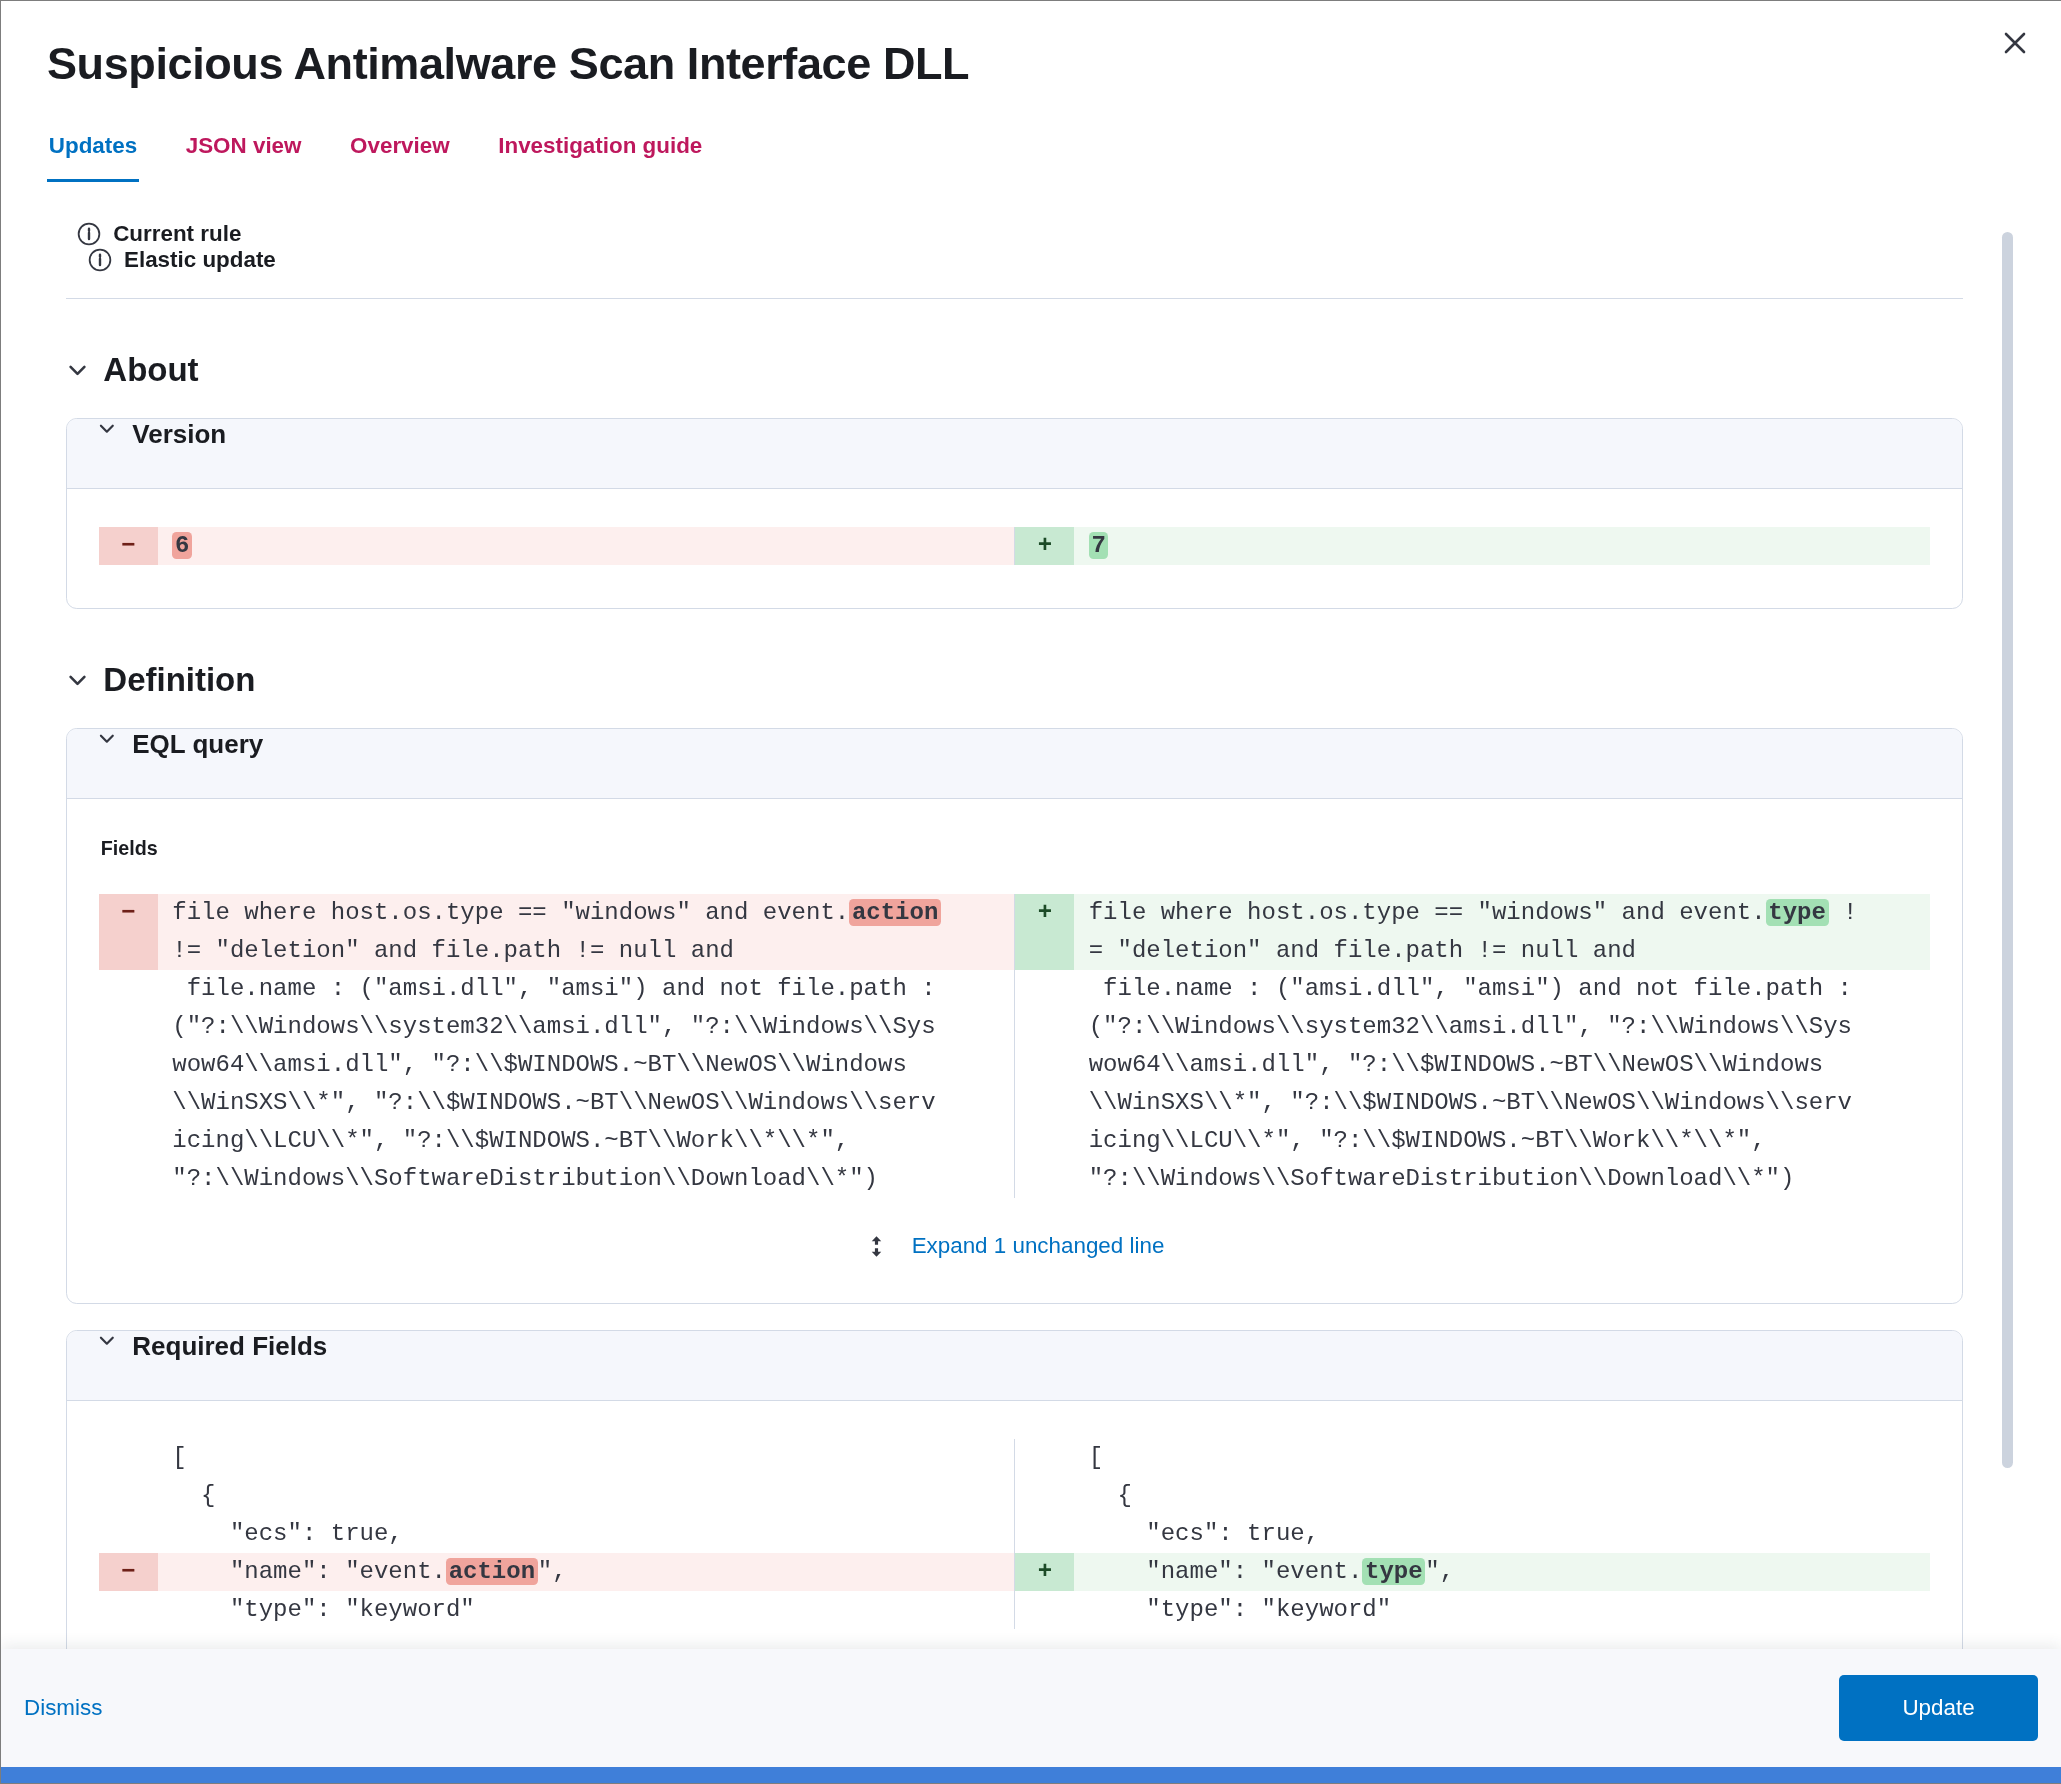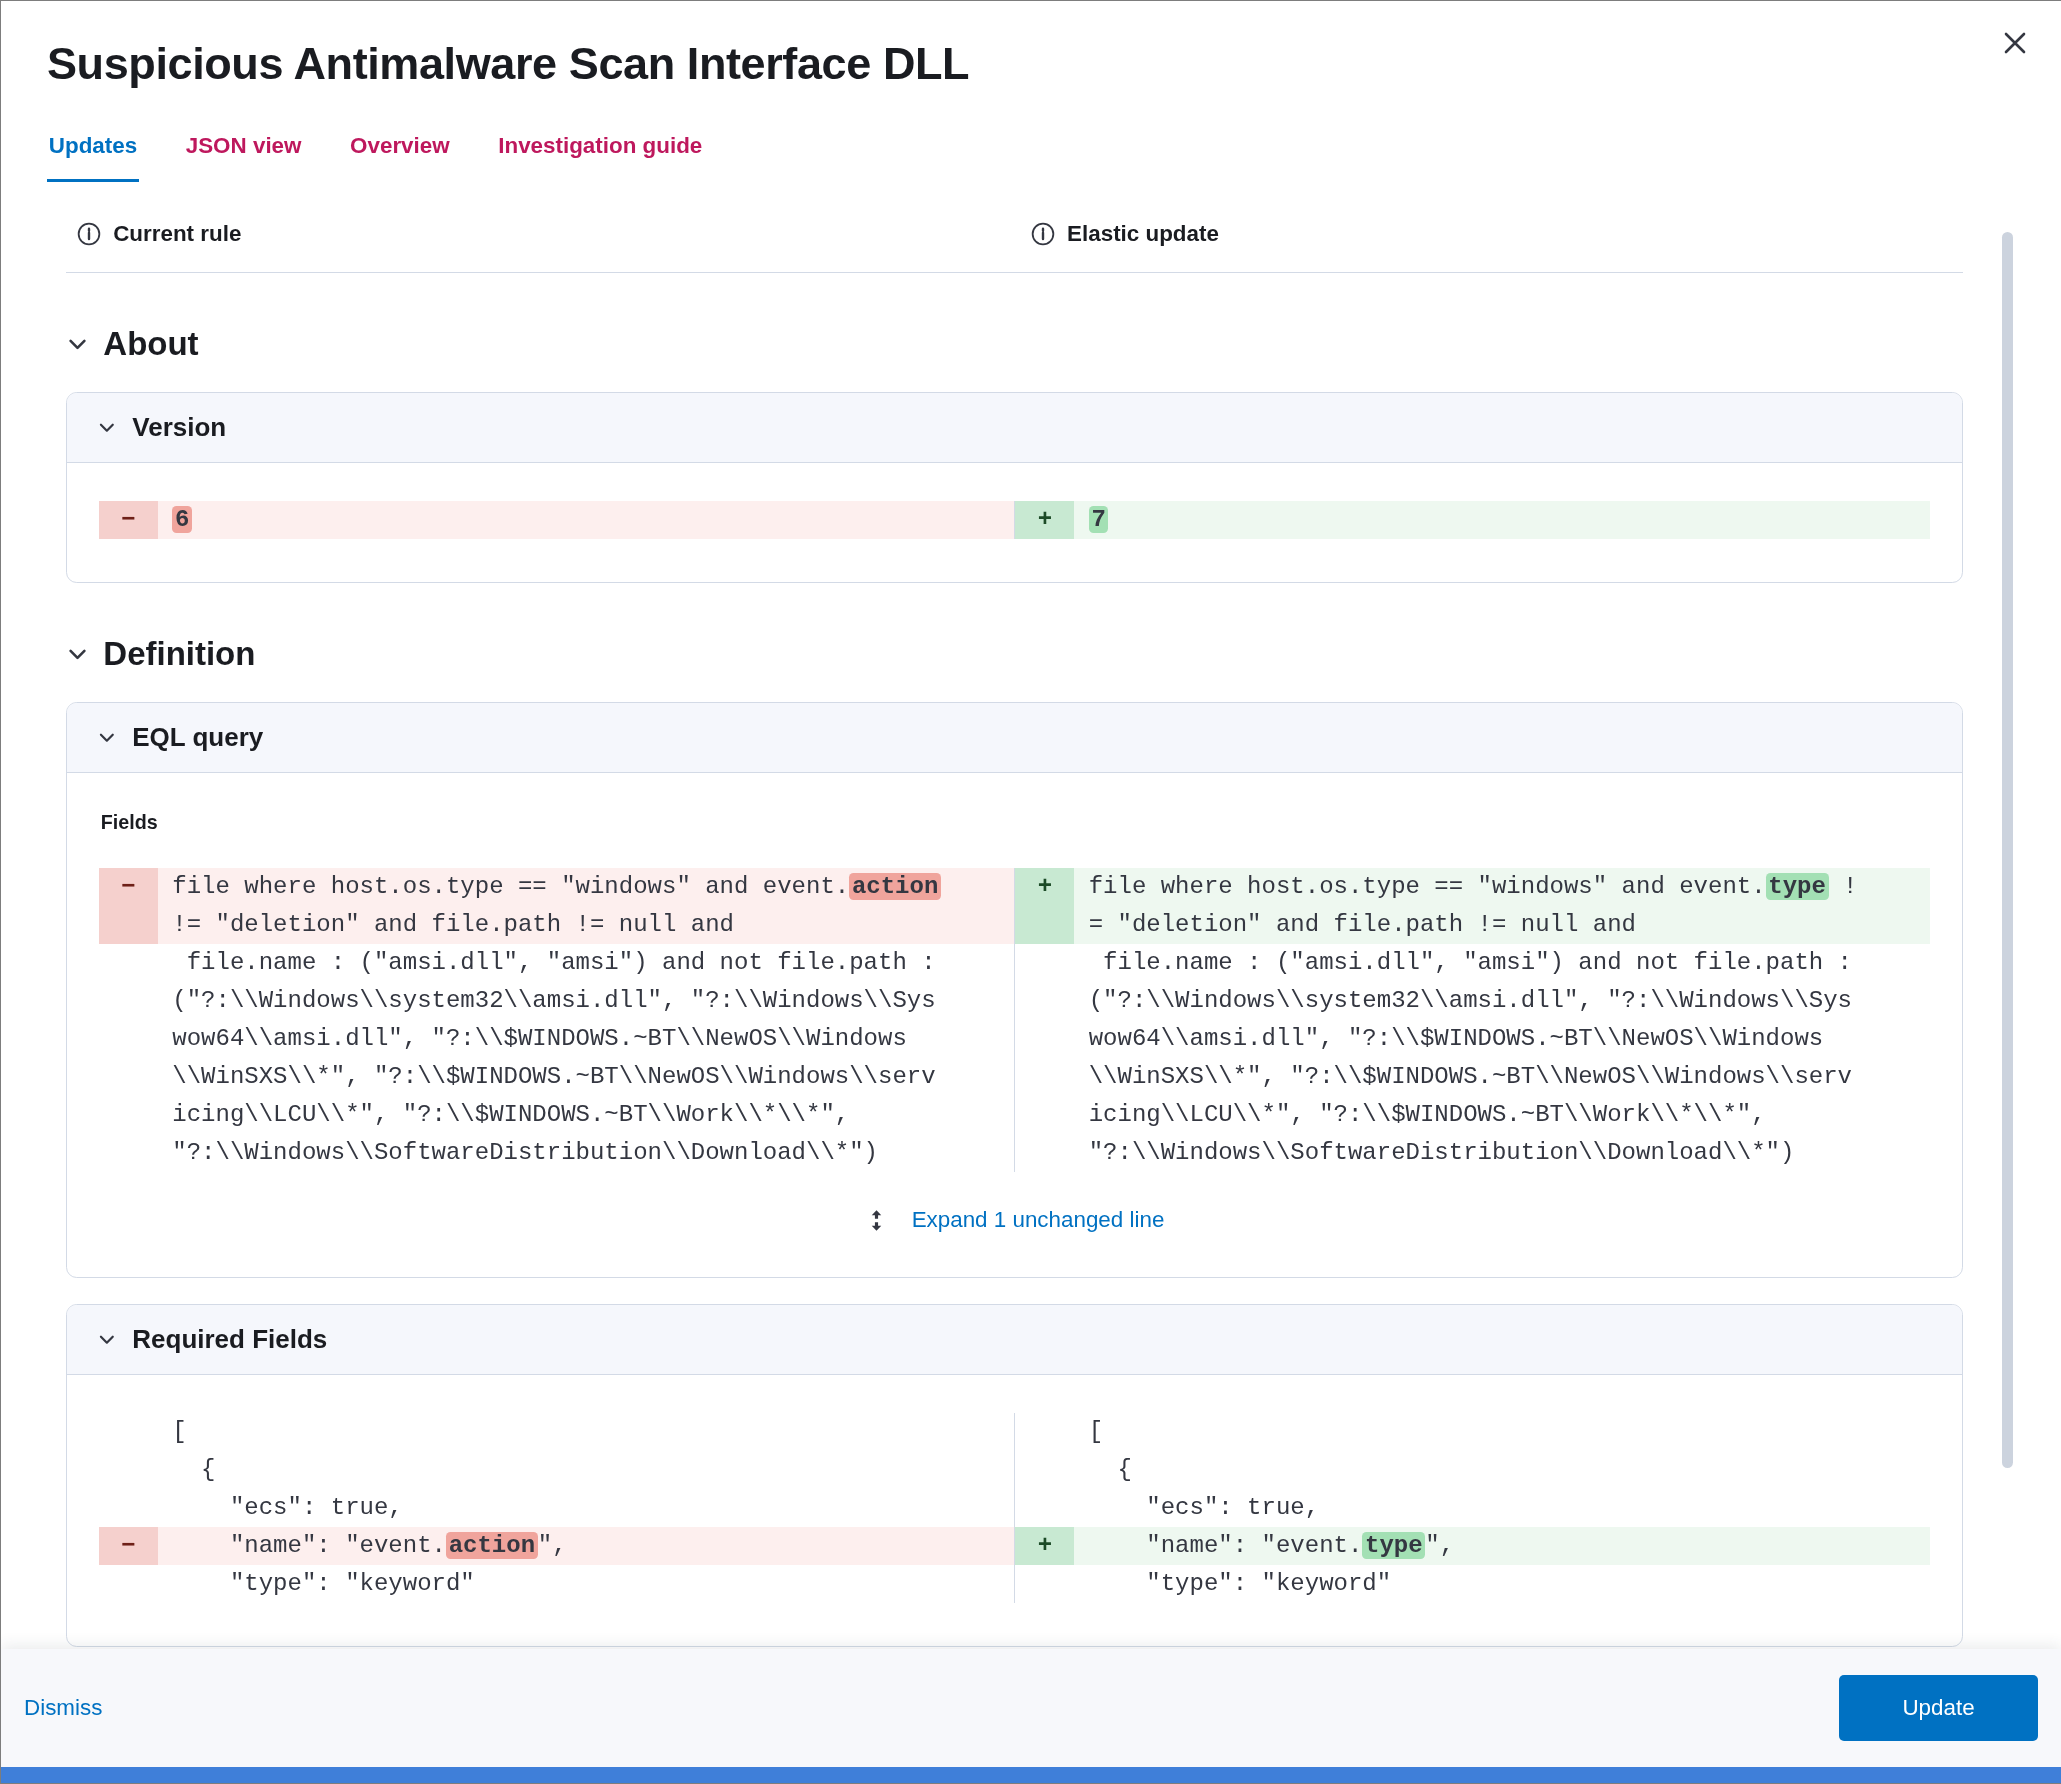--- a/index.html
+++ b/index.html
@@ -10,33 +10,33 @@
   .close-btn{position:absolute;top:18px;right:21.5px;width:47px;height:47px;background:none;border:none;cursor:pointer;color:#343741;padding:7.2px;z-index:20;}
   .close-btn svg{width:30px;height:30px;display:block;}
 
   h1.title{margin:0;padding:36px 82px 0 46px;font-size:45px;line-height:1.22;font-weight:700;color:#1a1c21;letter-spacing:-0.4px;}
 
   .tabs{display:flex;gap:45px;padding:0 46px;margin-top:41px;}
   .tab{background:none;border:none;padding:0 1.8px 19.7px;font-family:inherit;font-size:22.4px;font-weight:600;color:#be185d;border-bottom:3.6px solid transparent;cursor:pointer;border-radius:0;}
   .tab.active{color:#0071c2;border-bottom-color:#0071c2;}
 
   .main{padding:0 98px 0 65px;}
-  .cols-header{display:flex;margin-top:39px;}
+  .cols-header{display:flex;margin-top:39px;flex-direction:column;}
   .col-h{flex:1;display:flex;align-items:center;gap:12.5px;font-size:22.4px;font-weight:700;color:#1a1c21;}
   .col-h:first-child{padding-left:10.7px;}
   .col-h:last-child{padding-left:21.5px;}
   .col-h svg{width:24px;height:24px;flex:0 0 auto;color:#343741;}
   .divider{height:1.8px;background:#d3dae6;margin-top:25px;}
 
   .section-h{display:flex;align-items:center;gap:14.3px;margin-top:52px;font-size:33px;font-weight:700;color:#1a1c21;}
   .chev{display:inline-flex;align-items:center;color:#343741;cursor:pointer;}
   .section-h .chev svg{width:23px;height:23px;}
 
   .panel{margin-top:29px;border:1.8px solid #d3dae6;border-radius:10.7px;background:#fff;overflow:hidden;}
-  .panel-h{display:flex;align-items:center;gap:16px;height:70px;padding:0 29.6px;background:#f5f7fc;border-bottom:1.8px solid #d3dae6;font-size:26px;font-weight:700;color:#1a1c21;cursor:pointer;}
+  .panel-h{display:flex;align-items:flex-start;gap:16px;height:70px;padding:0 29.6px;background:#f5f7fc;border-bottom:1.8px solid #d3dae6;font-size:26px;font-weight:700;color:#1a1c21;cursor:pointer;}
   .panel-h .chev svg{width:19.7px;height:19.7px;}
   .panel-b{padding:38px 32px 43px;}
 
   .q-label{font-size:19.7px;font-weight:700;color:#1a1c21;margin:0 0 34px 1.8px;}
 
   .diff{display:grid;grid-template-columns:1fr 1.8px 1fr;}
   .diff-mid{background:#d3dae6;}
   .diff-side{min-width:0;}
   .diff-line{display:flex;height:38px;font-family:"Liberation Mono","DejaVu Sans Mono",monospace;font-size:24px;line-height:38px;white-space:pre;color:#343741;}
   .diff-line .gut{flex:0 0 59px;text-align:center;font-weight:700;}

